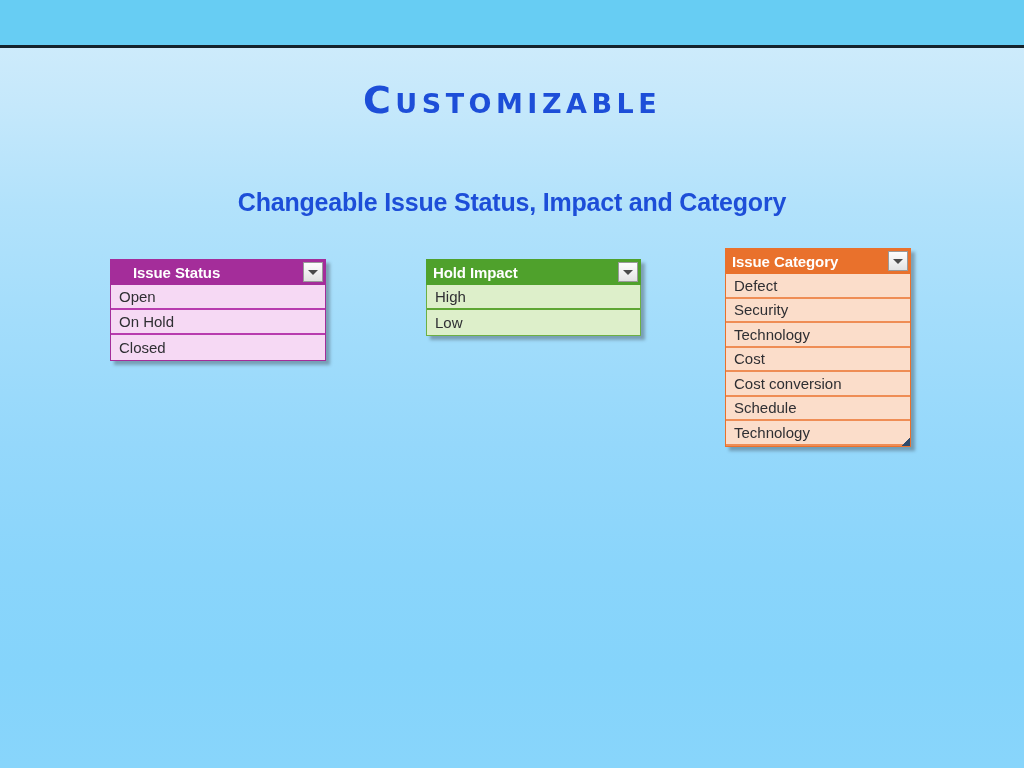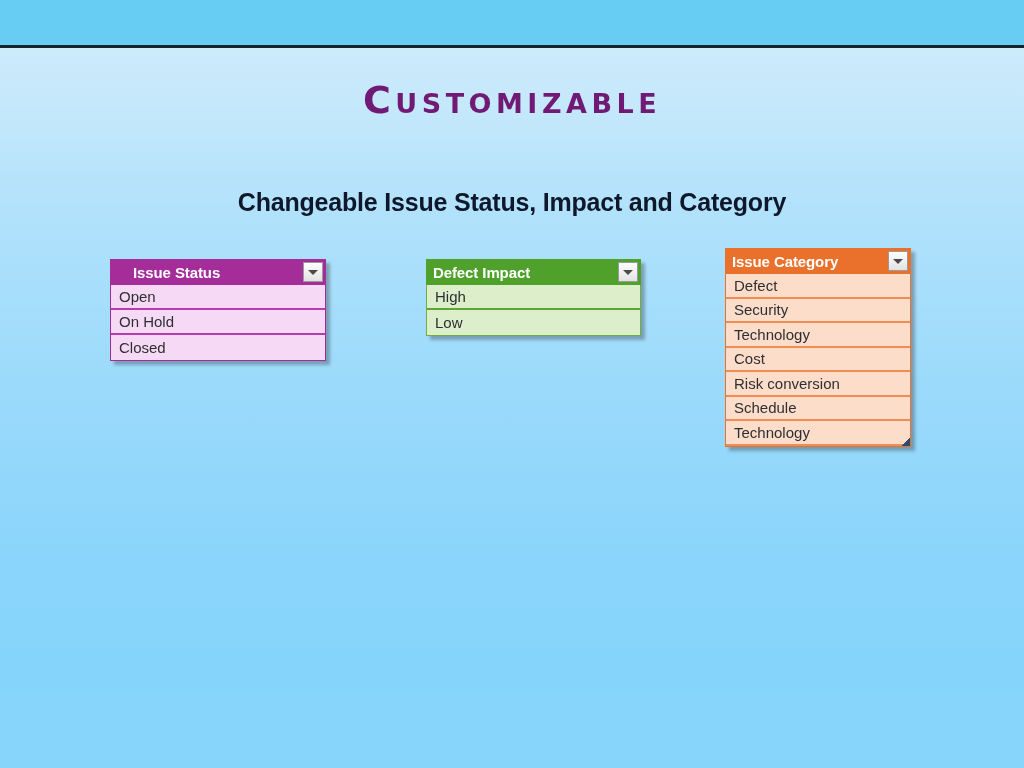--- a/index.html
+++ b/index.html
@@ -62,34 +62,34 @@
     position: absolute;
     left: 0;
     top: 76px;
     width: 1024px;
     text-align: center;
     font-family: "DejaVu Sans", sans-serif;
     font-size: 38px;
     font-weight: bold;
     font-variant: small-caps;
     letter-spacing: 4.5px;
-    color: #701a75;
+    color: #1d4ed8;
     line-height: 48px;
     white-space: nowrap;
   }
   .subtitle {
     position: absolute;
     left: 0;
     top: 186px;
     width: 1024px;
     text-align: center;
     font-family: "Liberation Sans", sans-serif;
     font-size: 25px;
     font-weight: bold;
-    color: #0f172a;
+    color: #1d4ed8;
     letter-spacing: -0.2px;
     line-height: 32px;
     white-space: nowrap;
   }
 
   
   .dropdown {
     position: absolute;
     box-shadow: 4px 4px 3px rgba(60,70,80,0.40);
   }
@@ -189,21 +189,21 @@
     </div>
     <div class="dd-list">
       <div class="dd-item">Open</div>
       <div class="dd-item">On Hold</div>
       <div class="dd-item">Closed</div>
     </div>
   </div>
 
   <div class="dropdown" id="dd-impact">
     <div class="dd-head">
-      <span>Defect Impact</span>
+      <span>Hold Impact</span>
       <span class="dd-arrow-btn">
           <span class="tri"></span>
         </span>
     </div>
     <div class="dd-list">
       <div class="dd-item">High</div>
       <div class="dd-item">Low</div>
     </div>
   </div>
 
@@ -212,20 +212,20 @@
       <span>Issue Category</span>
       <span class="dd-arrow-btn">
           <span class="tri"></span>
         </span>
     </div>
     <div class="dd-list">
       <div class="dd-item">Defect</div>
       <div class="dd-item">Security</div>
       <div class="dd-item">Technology</div>
       <div class="dd-item">Cost</div>
-      <div class="dd-item">Risk conversion</div>
+      <div class="dd-item">Cost conversion</div>
       <div class="dd-item">Schedule</div>
       <div class="dd-item">Technology</div>
       <div class="resize-handle"></div>
     </div>
   </div>
 
 </div>
 
 </body></html>

